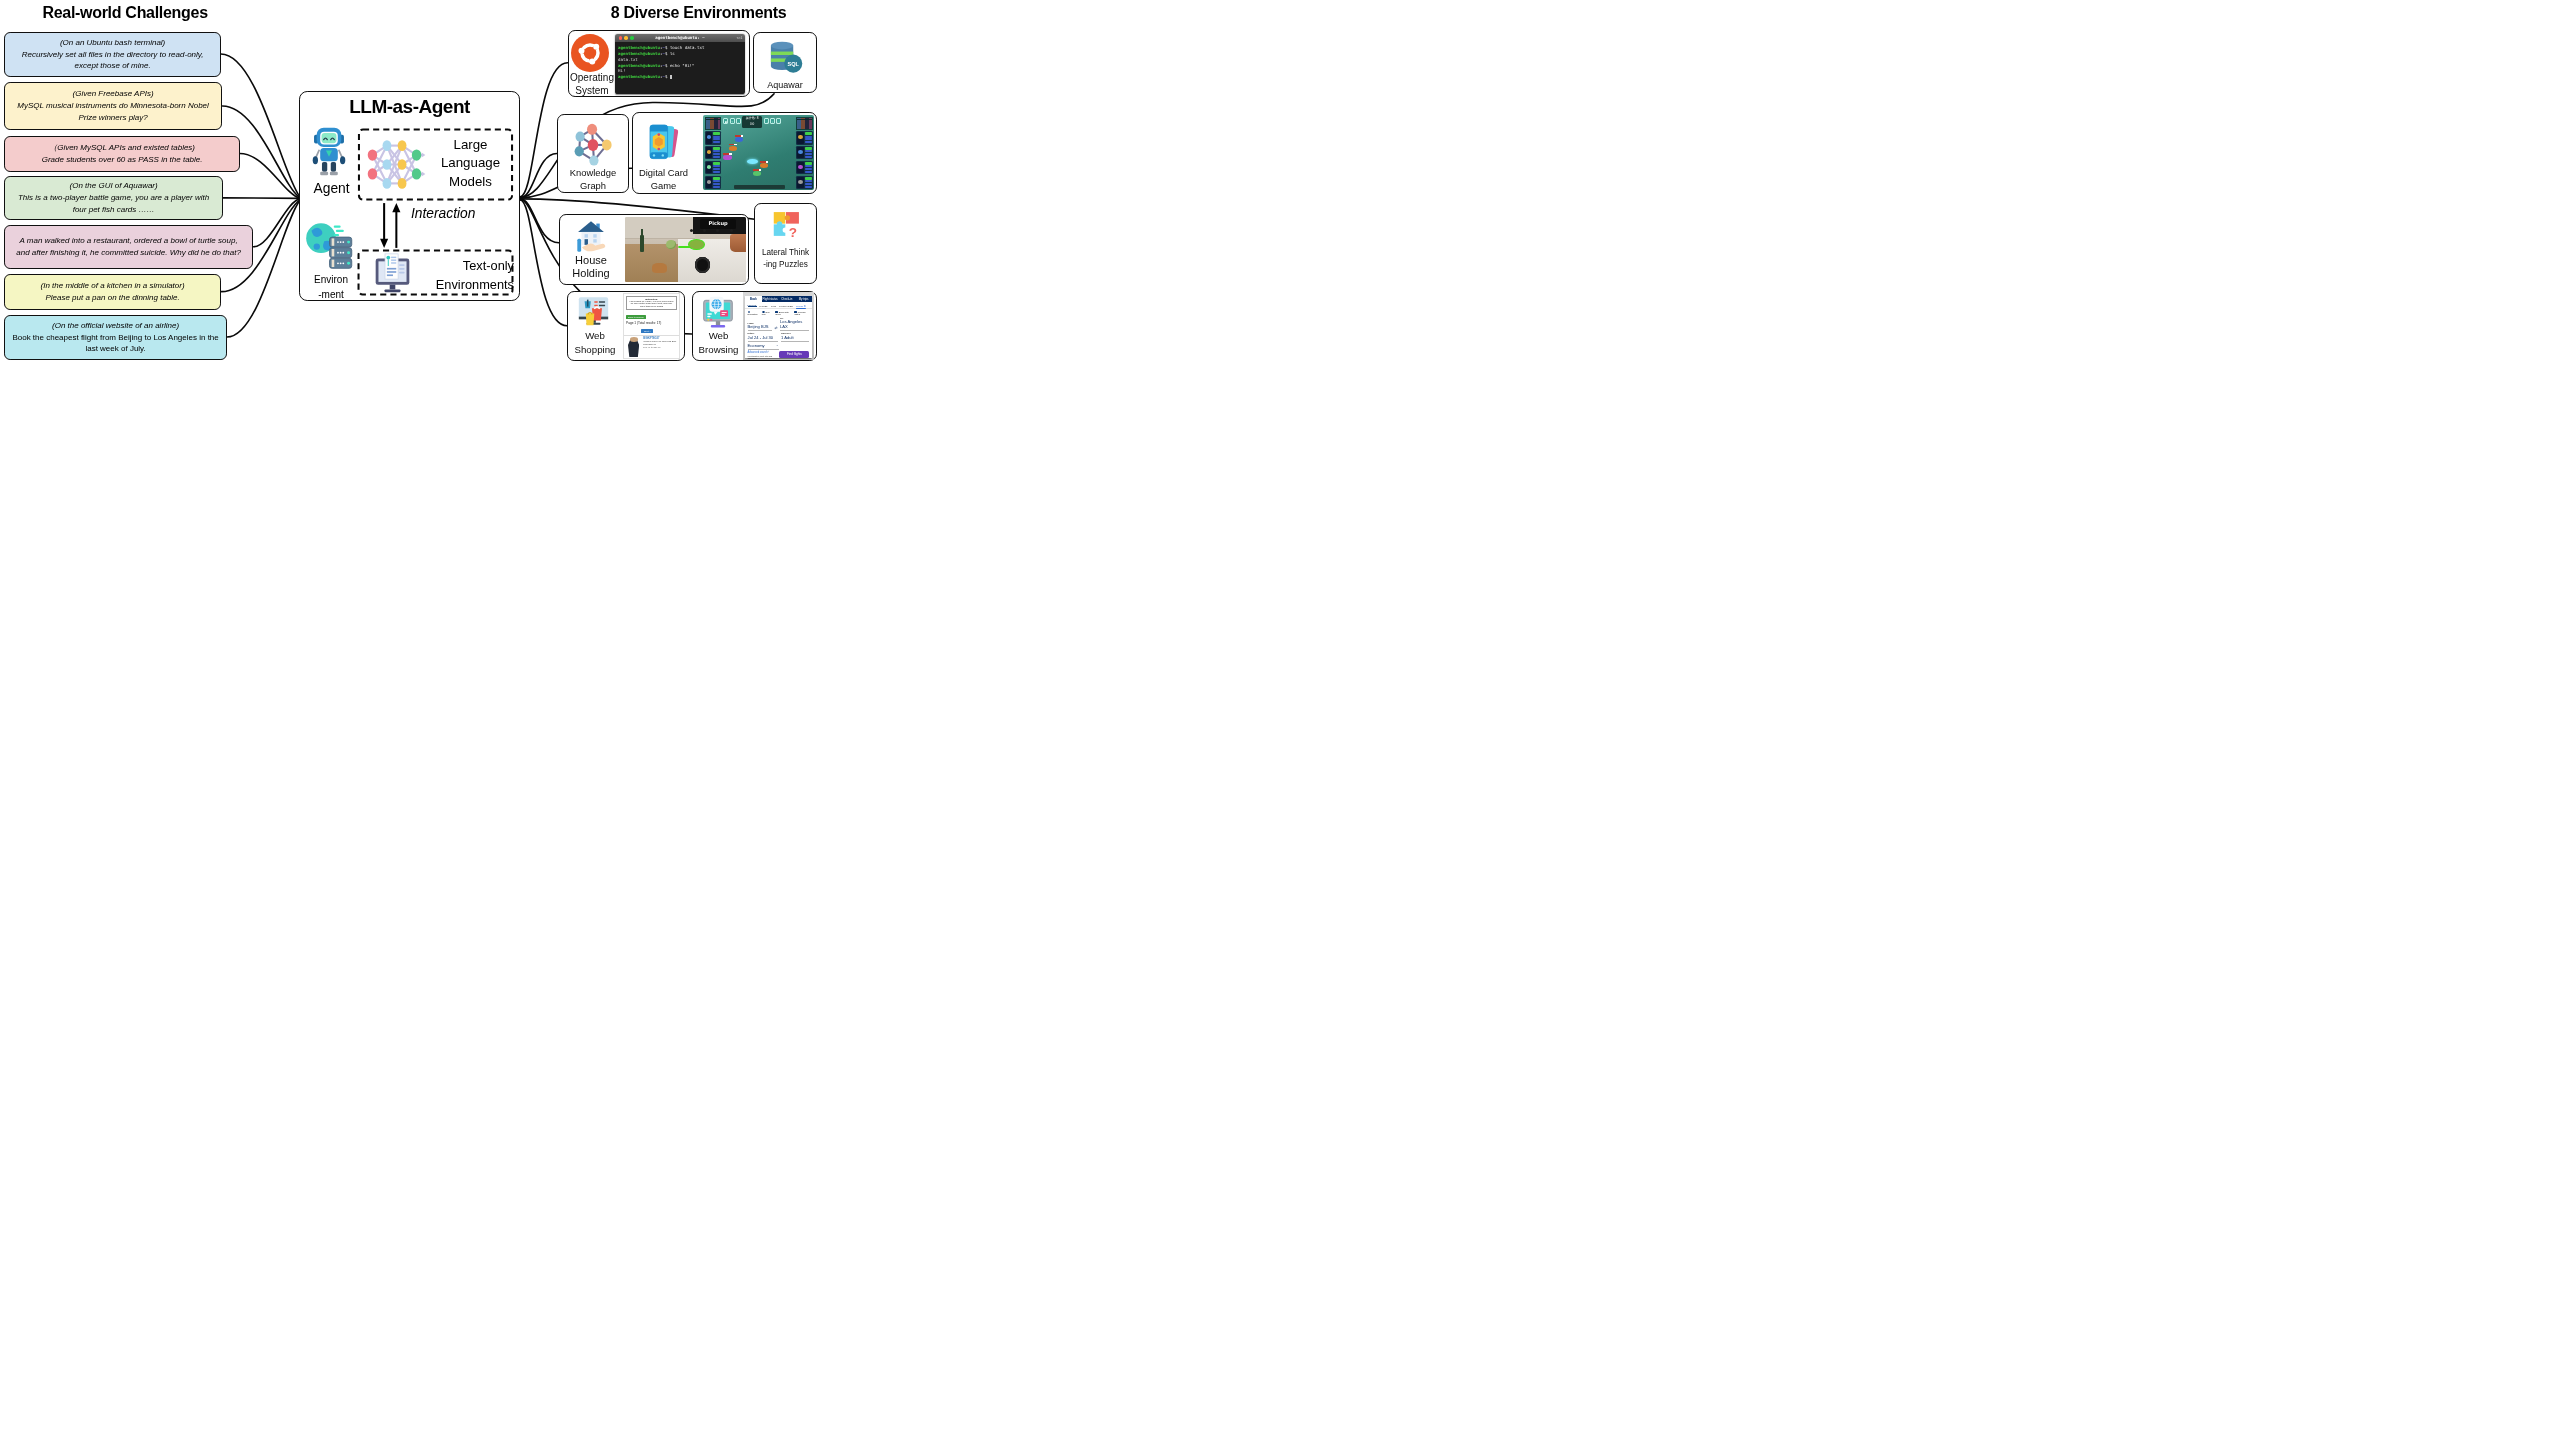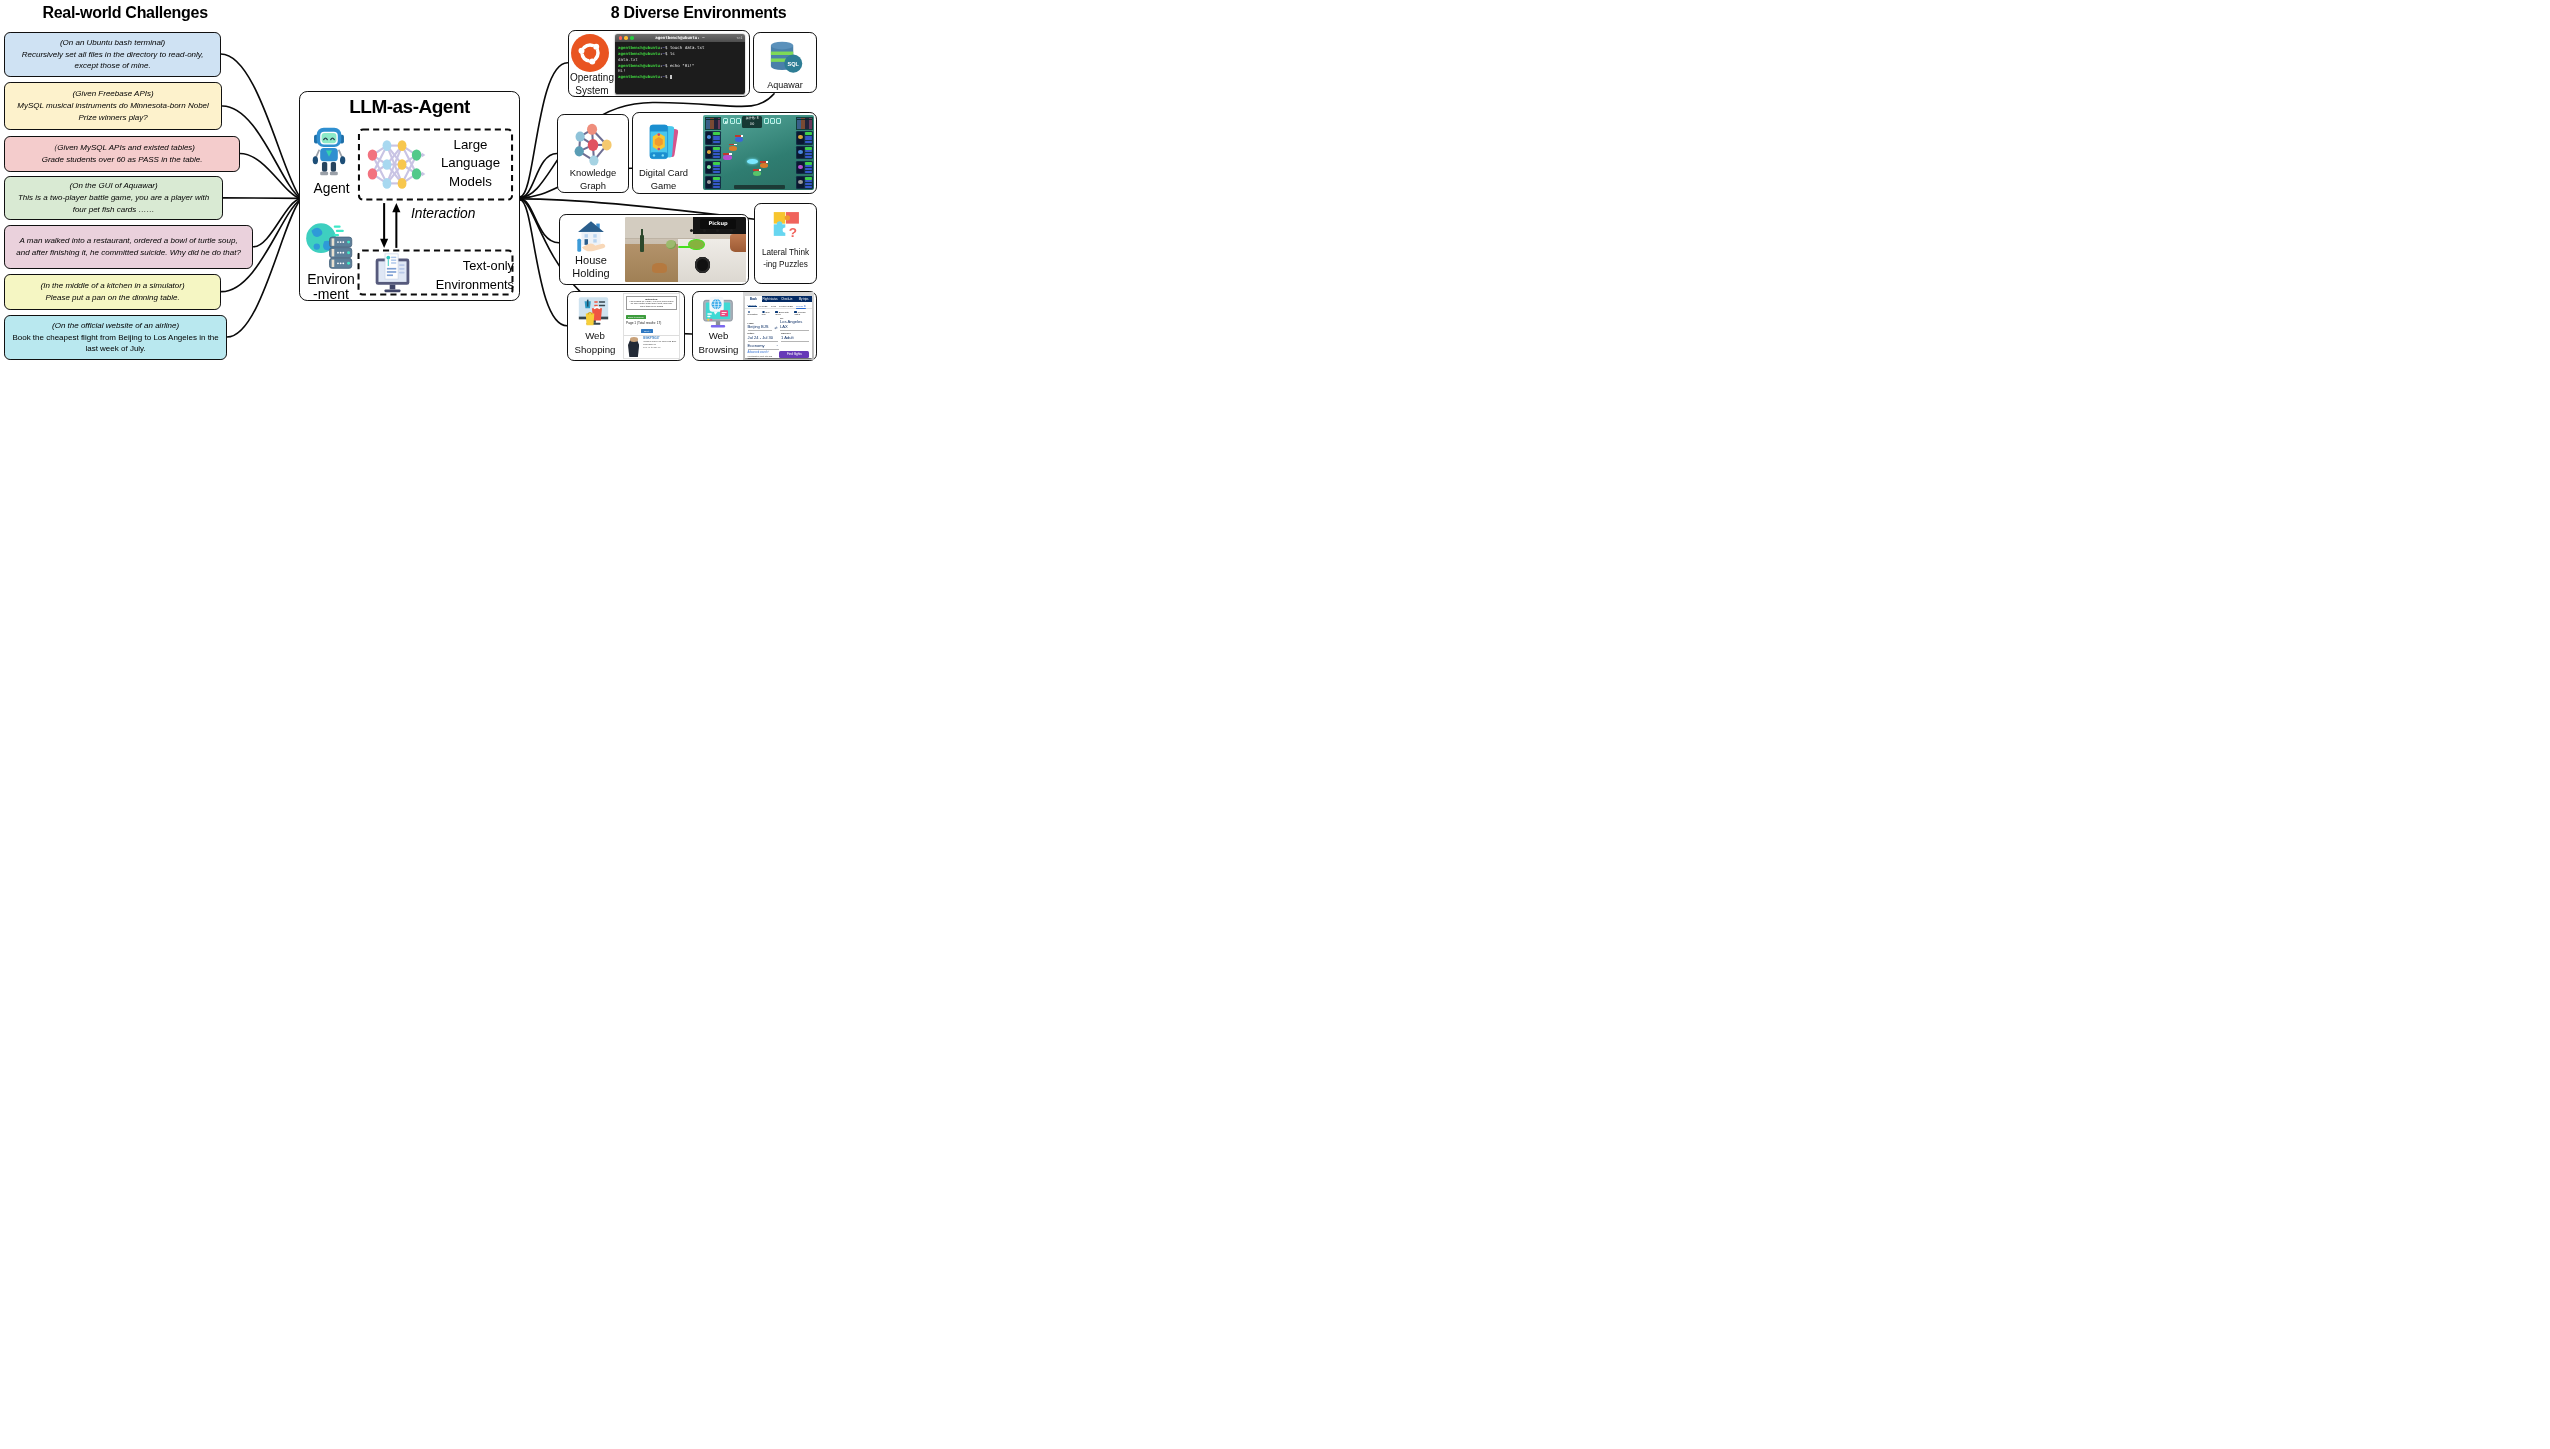--- a/index.html
+++ b/index.html
@@ -31,21 +31,21 @@
   #b6 { top:315px; width:223px; height:45px; }
 
   
   #cbox { position:absolute; left:299px; top:91px; width:221px; height:210px; background:#fff; border:1.5px solid #101010; border-radius:8.2px; z-index:2;text-decoration:underline; }
   #ctitle { position:absolute; left:0; top:4.1px; width:100%; text-align:center; font-size:19px; font-weight:700; color:#000; letter-spacing:-0.5px; }
   .cb-i { position:absolute; }
   #agentlbl { left:3.6px; top:89px; width:56px; text-align:center; font-size:13.8px; color:#000; }
   #llmtext { left:129px; top:44px; width:83px; text-align:center; font-size:13.3px; line-height:18.4px; color:#000; }
   #interlbl { left:111px; top:114px; width:102px; font-size:13.8px; font-style:italic; color:#000; }
   #tenvtext { left:128px; top:164px; width:86px; text-align:right; font-size:12.8px; line-height:19px; color:#000; }
-  #envlbl { left:1px; top:180px; width:60px; text-align:center; font-size:14px; line-height:15px; color:#000; }
+  #envlbl { left:1px; top:180px; width:60px; text-align:center; font-size:10px; line-height:15px; color:#000; }
 
   
   .card { position:absolute; background:#fff; border:1.5px solid #101010; border-radius:7.1px; z-index:2; }
   .clabel { position:absolute; text-align:center; color:#101010; font-weight:400; }
   #card-os  { left:568px; top:30px;  width:182px; height:67px; }
   #card-db  { left:753px; top:32px;  width:64px; height:61px; }
   #card-kg  { left:557px; top:114px; width:72px; height:79px; }
   #card-dcg { left:632px; top:112px; width:185px; height:82px; }
   #card-hh  { left:559px; top:214px; width:190px; height:71px; }
   #card-ltp { left:754px; top:203px; width:63px; height:81px; }

